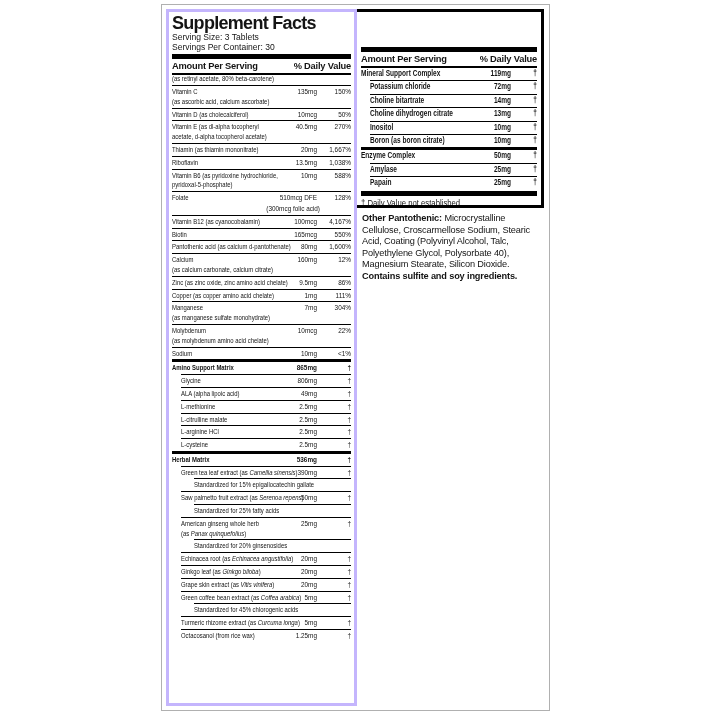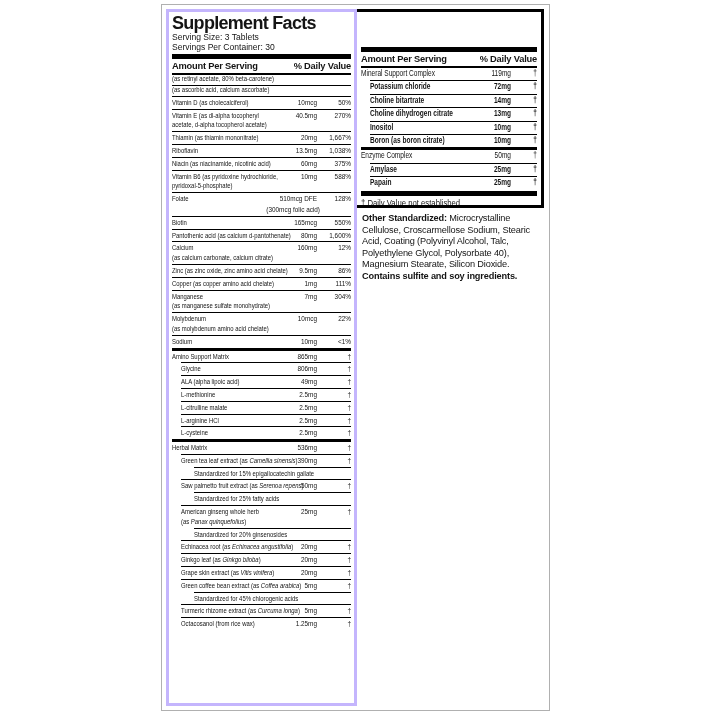--- a/index.html
+++ b/index.html
@@ -36,21 +36,21 @@
     display:flex;justify-content:space-between;align-items:baseline;
     font-weight:bold;font-size:9.3px;line-height:11px;
     padding:2px 0 1px 0;border-bottom:2px solid #000;letter-spacing:-0.2px;
   }
   .rows{width:100%;}
   .row{border-top:1px solid #000;}
   .rows .row:first-child{border-top:none;}
   .row.thick{border-top-width:3px;}
   .row.ind1{margin-left:9px;}
   .row.ind2{margin-left:22px;}
-  .row.b .l1{font-weight:normal;}
+  .row.b .l1{font-weight:bold;}
   .l1{display:flex;align-items:baseline;white-space:nowrap;
       font-size:8px;line-height:11.8px;}
   .panelR .l1{font-size:8.2px;line-height:12.4px;font-weight:bold;}
   .n{flex:1 1 auto;min-width:0;transform:scaleX(0.74);transform-origin:0 50%;}
   .panelR .n{transform:scaleX(0.8);}
   .amt{flex:0 0 auto;width:50px;text-align:right;
        transform:scaleX(0.8);transform-origin:100% 50%;}
   .dv{flex:0 0 auto;width:34px;text-align:right;
       transform:scaleX(0.8);transform-origin:100% 50%;}
   .panelR .amt{width:46px;}
@@ -81,20 +81,25 @@
   <div class="bar"></div>
   <div class="hdr">
     <span>Amount Per Serving</span>
     <span>% Daily Value</span>
   </div>
   <div class="rows" id="left-rows">
       <div class="row">
         <div class="sub">(as retinyl acetate, 80% beta-carotene)</div>
       </div>
       <div class="row">
+        <div class="l1">
+          <span class="n">Vitamin C</span>
+          <span class="amt">135mg</span>
+          <span class="dv">150%</span>
+        </div>
         <div class="sub">(as ascorbic acid, calcium ascorbate)</div>
       </div>
       <div class="row">
         <div class="l1">
           <span class="n">Vitamin D (as cholecalciferol)</span>
           <span class="amt">10mcg</span>
           <span class="dv">50%</span>
         </div>
       </div>
       <div class="row">
@@ -114,40 +119,40 @@
       </div>
       <div class="row">
         <div class="l1">
           <span class="n">Riboflavin</span>
           <span class="amt">13.5mg</span>
           <span class="dv">1,038%</span>
         </div>
       </div>
       <div class="row">
         <div class="l1">
-          <span class="n">Niacin (as niacinamide, nicotinic acid)</span>
-          <span class="amt">60mg</span>
-          <span class="dv">375%</span>
-        </div>
-      </div>
-      <div class="row">
-        <div class="l1">
           <span class="n">Vitamin B6 (as pyridoxine hydrochloride,</span>
           <span class="amt">10mg</span>
           <span class="dv">588%</span>
         </div>
         <div class="sub">pyridoxal-5-phosphate)</div>
       </div>
       <div class="row">
         <div class="l1">
           <span class="n">Folate</span>
           <span class="amt">510mcg DFE</span>
           <span class="dv">128%</span>
         </div>
         <div class="subr">(300mcg folic acid)</div>
+      </div>
+      <div class="row">
+        <div class="l1">
+          <span class="n">Vitamin B12 (as cyanocobalamin)</span>
+          <span class="amt">100mcg</span>
+          <span class="dv">4,167%</span>
+        </div>
       </div>
       <div class="row">
         <div class="l1">
           <span class="n">Biotin</span>
           <span class="amt">165mcg</span>
           <span class="dv">550%</span>
         </div>
       </div>
       <div class="row">
         <div class="l1">
@@ -414,14 +419,14 @@
           <span class="amt">25mg</span>
           <span class="dv">†</span>
         </div>
       </div>
     </div>
   <div class="bar2"></div>
   <div class="footnote">† Daily Value not established.</div>
 </div>
 
 <div class="oi">
-  <b>Other Standardized:</b><span> Microcrystalline Cellulose, Croscarmellose Sodium, Stearic Acid, Coating (Polyvinyl Alcohol, Talc, Polyethylene Glycol, Polysorbate 40), Magnesium Stearate, Silicon Dioxide. </span><b>Contains sulfite and soy ingredients.</b>
+  <b>Other Pantothenic:</b><span> Microcrystalline Cellulose, Croscarmellose Sodium, Stearic Acid, Coating (Polyvinyl Alcohol, Talc, Polyethylene Glycol, Polysorbate 40), Magnesium Stearate, Silicon Dioxide. </span><b>Contains sulfite and soy ingredients.</b>
 </div>
 
 </body></html>

